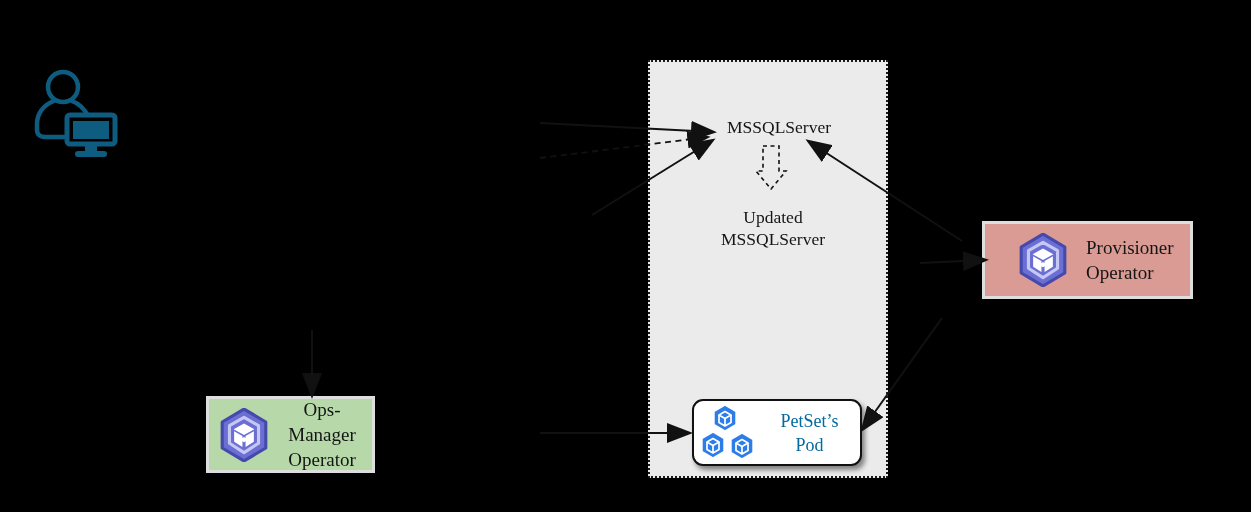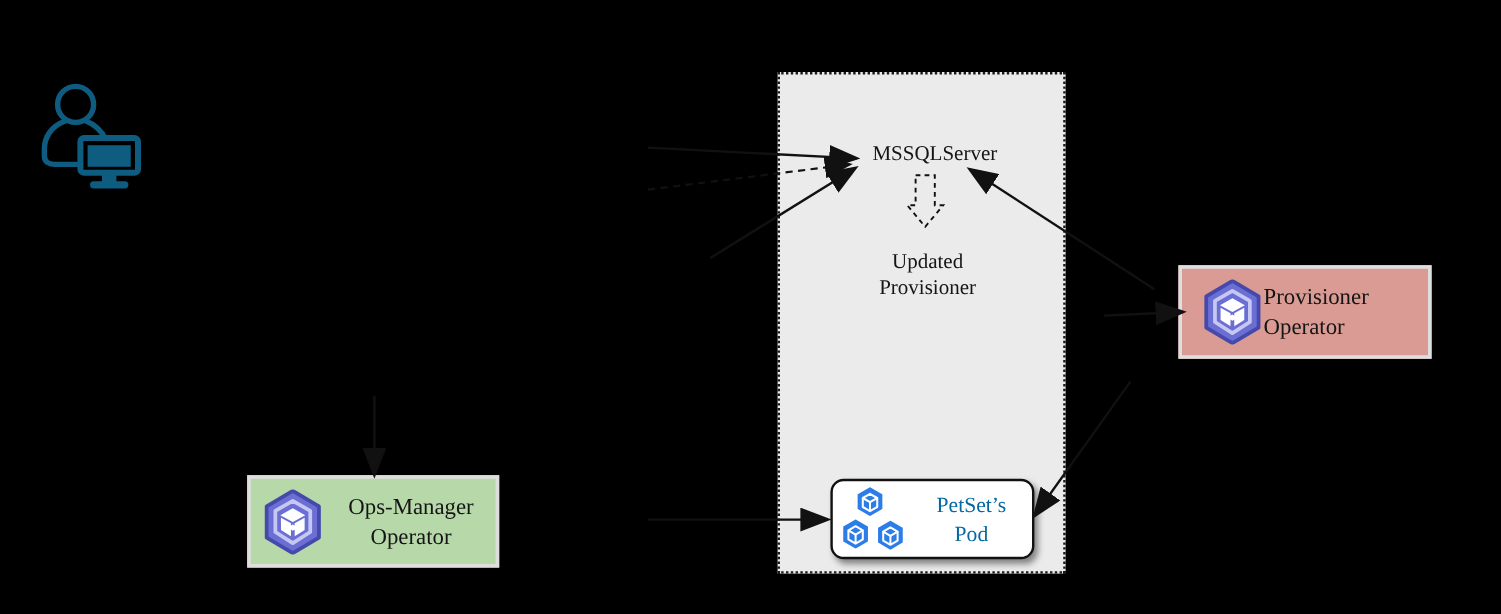--- a/index.html
+++ b/index.html
@@ -15,26 +15,26 @@
     position:absolute;text-align:center;font-size:17.5px;line-height:22px;
     white-space:pre-line;color:#151515;
   }
   .lbl-mssql{left:679px;top:116px;width:200px;}
   .lbl-updated{left:673px;top:206px;width:200px;}
   .node{
     position:absolute;display:flex;align-items:center;box-sizing:border-box;
     border:3px solid #dedede;
   }
   .node-ops{
-    left:206px;top:396px;width:210px;height:77px;
+    left:206px;top:396px;width:169px;height:77px;
     background:var(--ops-fill,#b7d9a9);padding:0 10px 0 9px;gap:12px;
   }
   .node-prov{
     left:982px;top:221px;width:211px;height:78px;
-    background:var(--prov-fill,#d99b93);padding:0 8px 0 16px;
+    background:var(--prov-fill,#d99b93);padding:0 8px 0 32px;gap:17px;
   }
   .node-label{font-size:19px;line-height:25px;white-space:pre-line;color:#151515;}
   .node-ops .node-label{flex:1;text-align:center;}
   .node-prov .node-label{text-align:left;}
   .pod-box{
     position:absolute;left:692px;top:399px;width:170px;height:67px;
     background:#fff;border:2.5px solid #111;border-radius:11px;box-sizing:border-box;
     display:flex;align-items:center;padding:0 6px 0 5px;
     box-shadow:3px 4px 5px rgba(0,0,0,0.45);
   }
@@ -56,21 +56,21 @@
     <rect x="40" y="55" width="36" height="18" style="fill:var(--person-blue,#0e5d81)"></rect>
     <rect x="52" y="78" width="12" height="8" style="fill:var(--person-blue,#0e5d81)"></rect>
     <rect x="42" y="85" width="32" height="6" rx="3" style="fill:var(--person-blue,#0e5d81)"></rect>
   </svg>
 
   <div class="panel"></div>
 
   <div class="panel-label lbl-mssql">MSSQLServer</div>
 
   <div class="panel-label lbl-updated">Updated
-Provisioner</div>
+MSSQLServer</div>
 
   <div class="node node-ops">
     <svg width="52" height="54" viewBox="0 0 100 104">
       <polygon points="50,2 92,27 92,77 50,102 8,77 8,27" style="fill:var(--operator-body,#6b6fd4);stroke:var(--operator-dark,#4549ac)" stroke-width="6" stroke-linejoin="round"></polygon>
       <polygon points="50,18 78,34 78,68 50,86 22,68 22,34" fill="none" style="stroke:var(--operator-light,#c6c7f3)" stroke-width="6" stroke-linejoin="round"></polygon>
       <polygon points="50,30 70,41 50,52 30,41" fill="#fff"></polygon>
       <polygon points="31,45 47,54 47,75 31,65" fill="#fff"></polygon>
       <polygon points="53,54 69,45 69,65 53,75" fill="#fff"></polygon>
       <polygon points="50,56 59,61 50,66 41,61" fill="#fff"></polygon>
     </svg>

